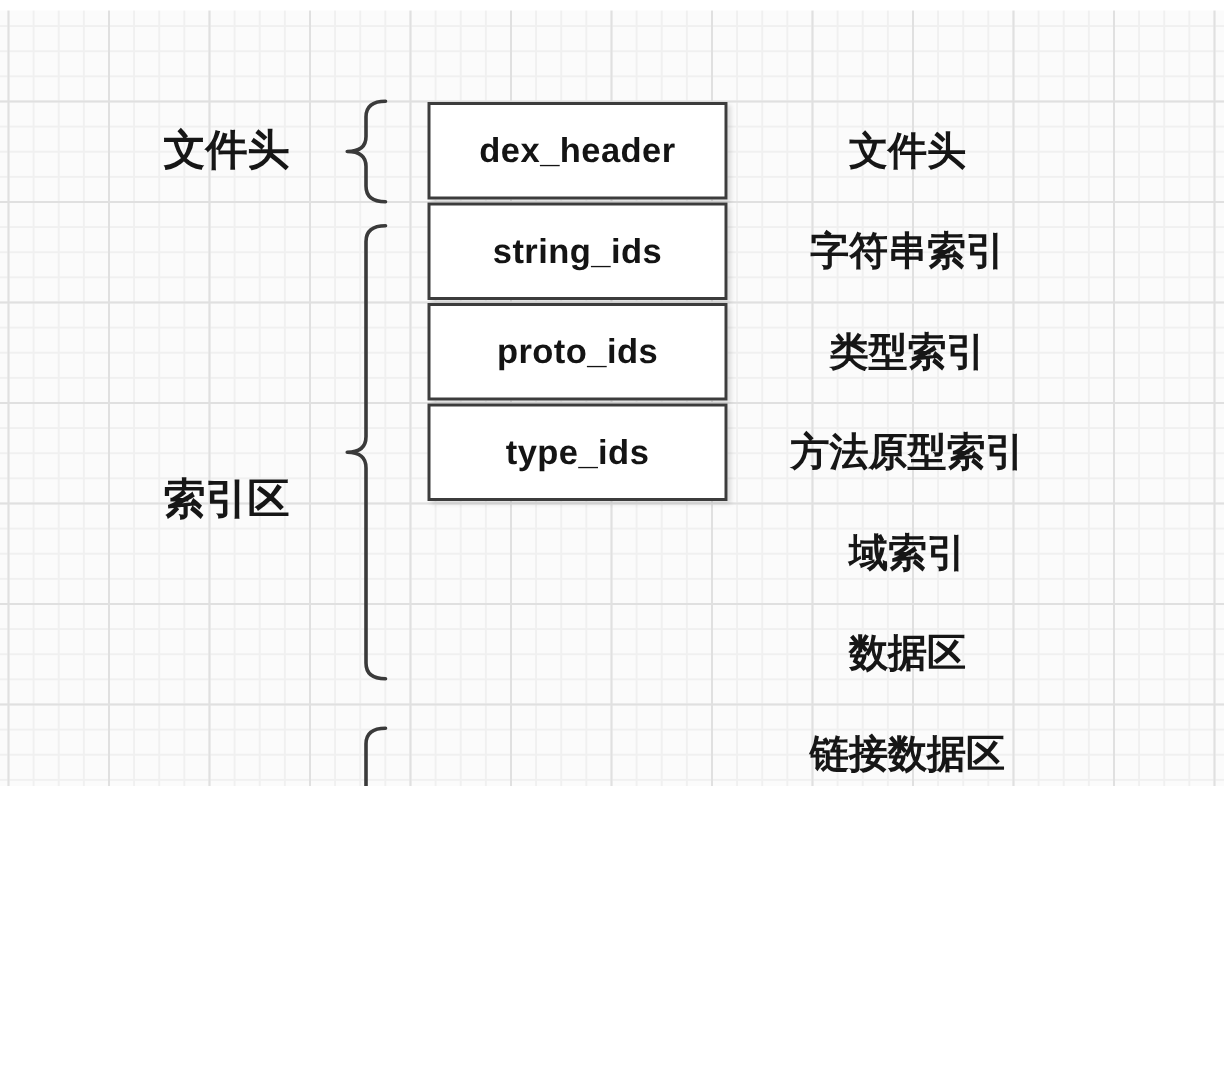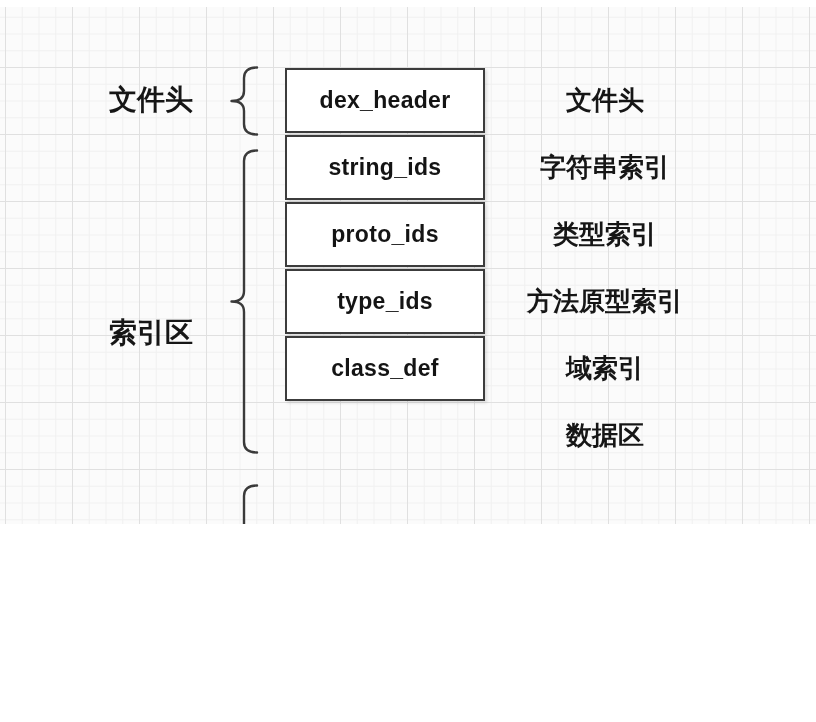--- a/index.html
+++ b/index.html
@@ -89,26 +89,26 @@
   </svg>
   <svg class="brace b2" width="32" height="170" viewBox="0 0 32 170">
     <path d="M 29 1.5 Q 16 1.5 16 12 L 16 75 Q 16 85 3.5 85 Q 16 85 16 95 L 16 158 Q 16 168.5 29 168.5"></path>
   </svg>
 
   <div class="box-column">
     <div class="struct-box">dex_header</div>
     <div class="struct-box">string_ids</div>
     <div class="struct-box">proto_ids</div>
     <div class="struct-box">type_ids</div>
-    <div class="struct-box">class_def</div>
   </div>
 
   <div class="right-labels">
     <div class="right-label">文件头</div>
     <div class="right-label">字符串索引</div>
     <div class="right-label">类型索引</div>
     <div class="right-label">方法原型索引</div>
     <div class="right-label">域索引</div>
     <div class="right-label">数据区</div>
+    <div class="right-label">链接数据区</div>
   </div>
 
   <div class="bottom-line"></div>
 </div>
 
 </body></html>

